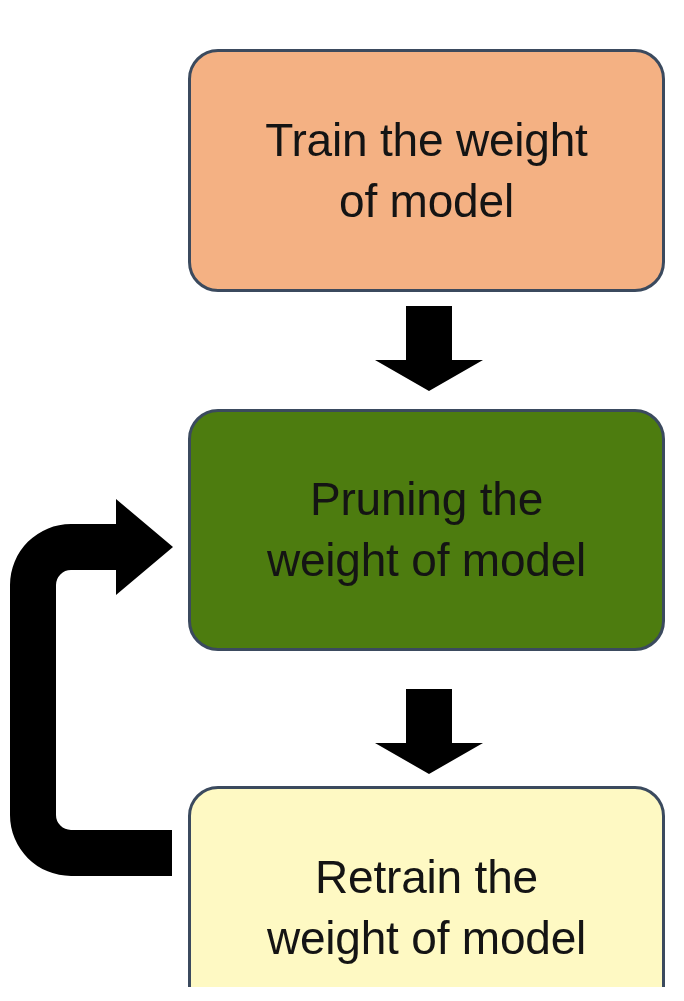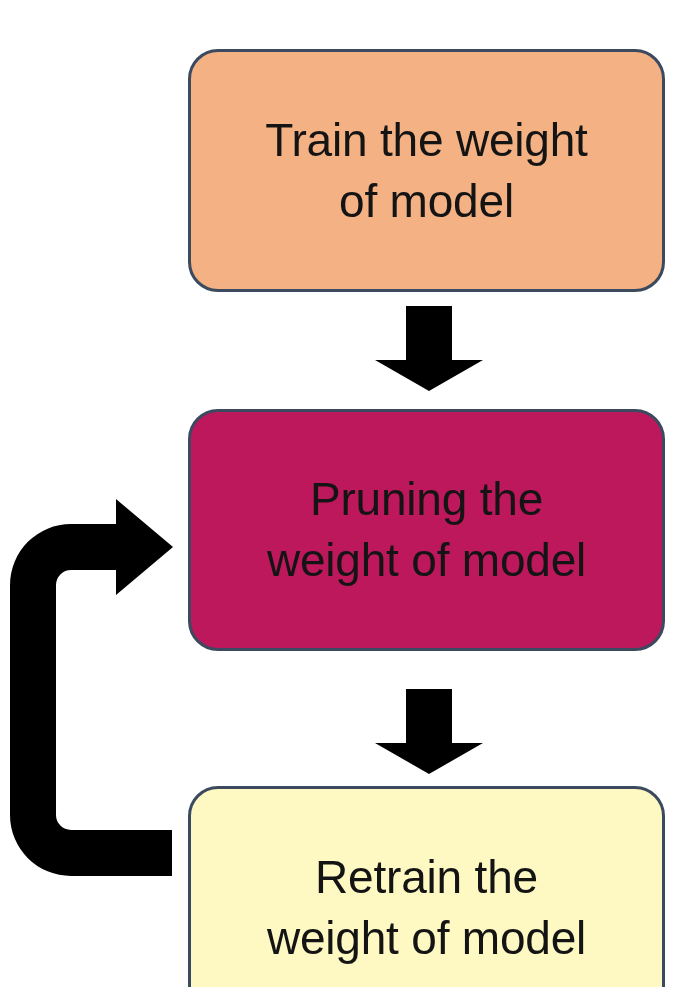--- a/index.html
+++ b/index.html
@@ -68,21 +68,21 @@
 </head>
 <body>
 
 <div id="diagram-root">
 
   <div class="flow-box" id="box-train" style="background:#f4b183;">
     <span>Train the weight
 of model</span>
   </div>
 
-  <div class="flow-box" id="box-prune" style="background:#be185d;">
+  <div class="flow-box" id="box-prune" style="background:#4d7c0f;">
     <span>Pruning the
 weight of model</span>
   </div>
 
   <div class="flow-box" id="box-retrain" style="background:#fef9c3;">
     <span>Retrain the
 weight of model</span>
   </div>
 
   <div class="arrow-layer">

